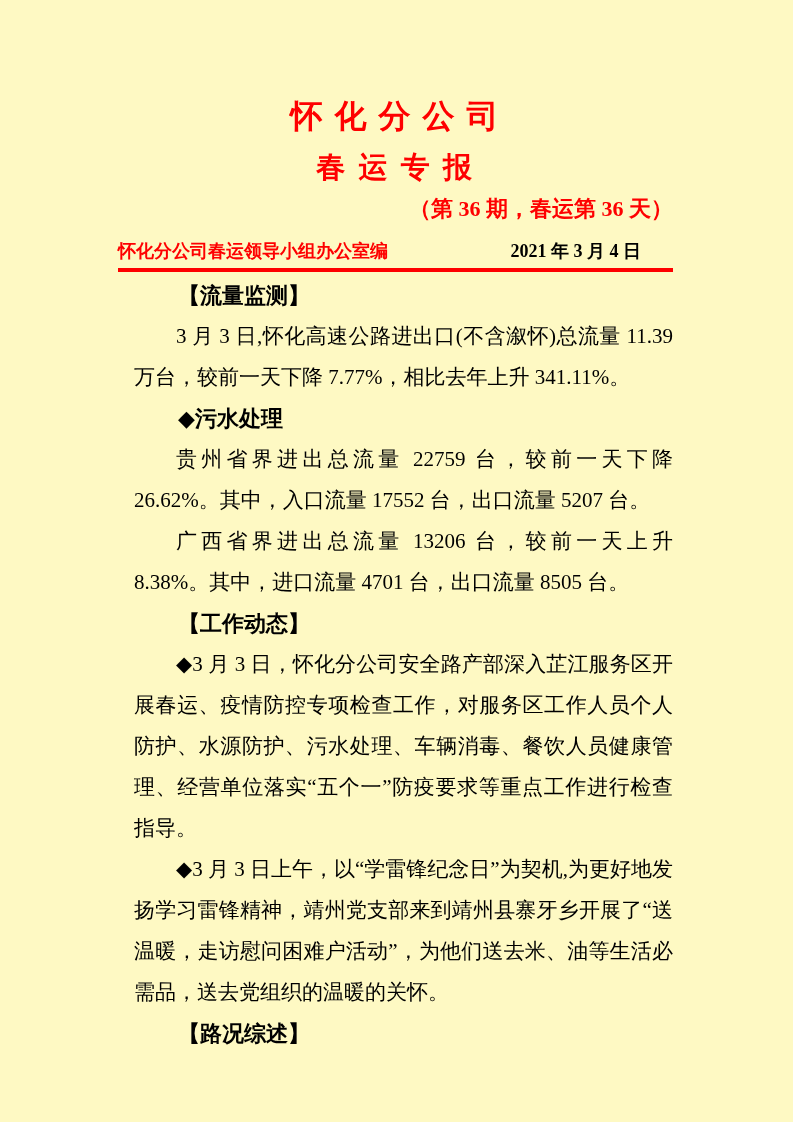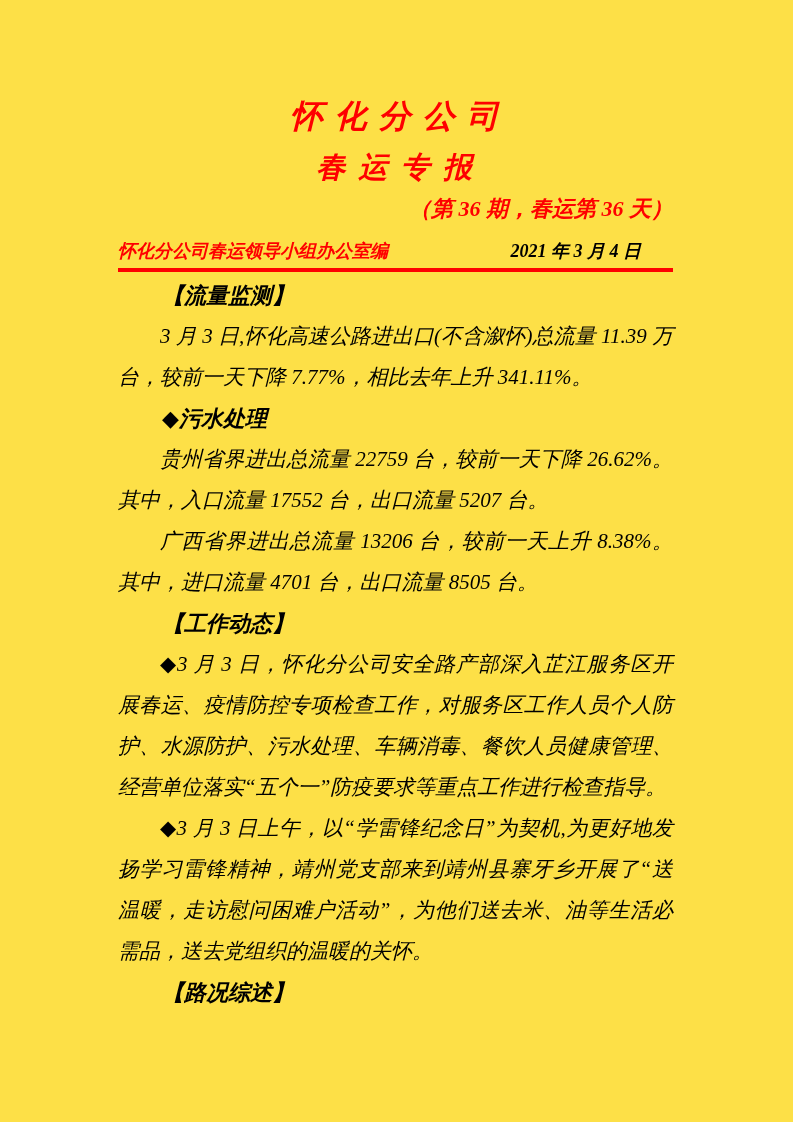--- a/index.html
+++ b/index.html
@@ -6,22 +6,21 @@
   html, body { background: #ffffff; }
   body {
     width: 793px; height: 1122px;
     font-family: "Liberation Serif", "DejaVu Serif", serif;
     color: #000;
     overflow: hidden;
   }
   .page {
     position: relative;
     width: 793px; height: 1122px;
-    background: #fde047;
-    font-style: italic;
+    background: #fef9c3;
   }
   .content {
     position: absolute;
     left: 118px;
     width: 555px;
     top: 0;
   }
   
   .title-main {
     margin-top: 97px;
@@ -75,20 +74,21 @@
     height: 4px;
     background: var(--accent, #fe0000);
   }
   
   .doc-body {
     margin-top: 3px;
     font-size: 21px;
     line-height: 41px;
     text-align: justify;
     text-justify: inter-ideograph;
+    margin-left: 16px;
   }
   .doc-body p { text-indent: 2em; margin: 0; }
   .sec-heading {
     font-weight: bold;
     font-size: 22px;
   }
   .sub-heading {
     font-weight: bold;
     font-size: 22px;
   }

